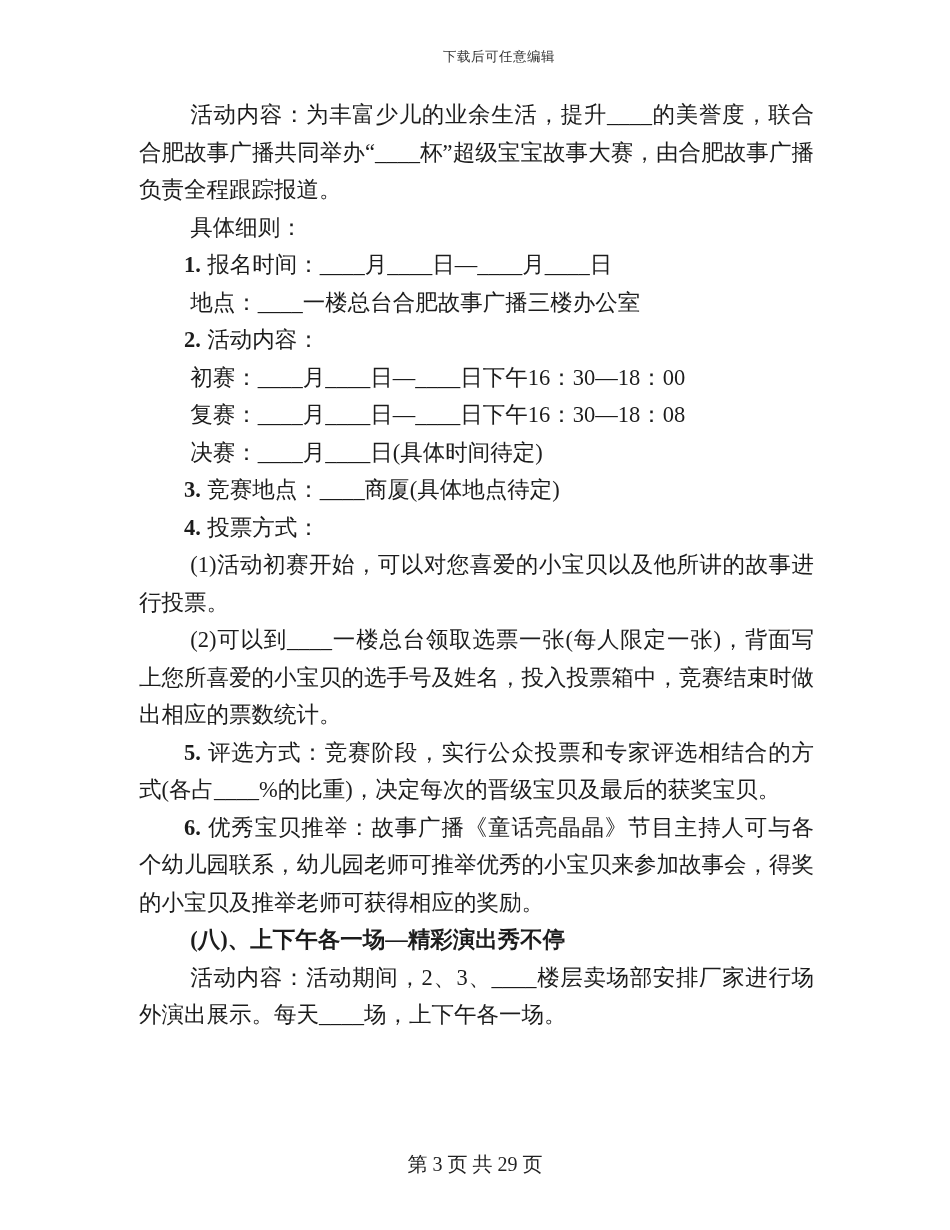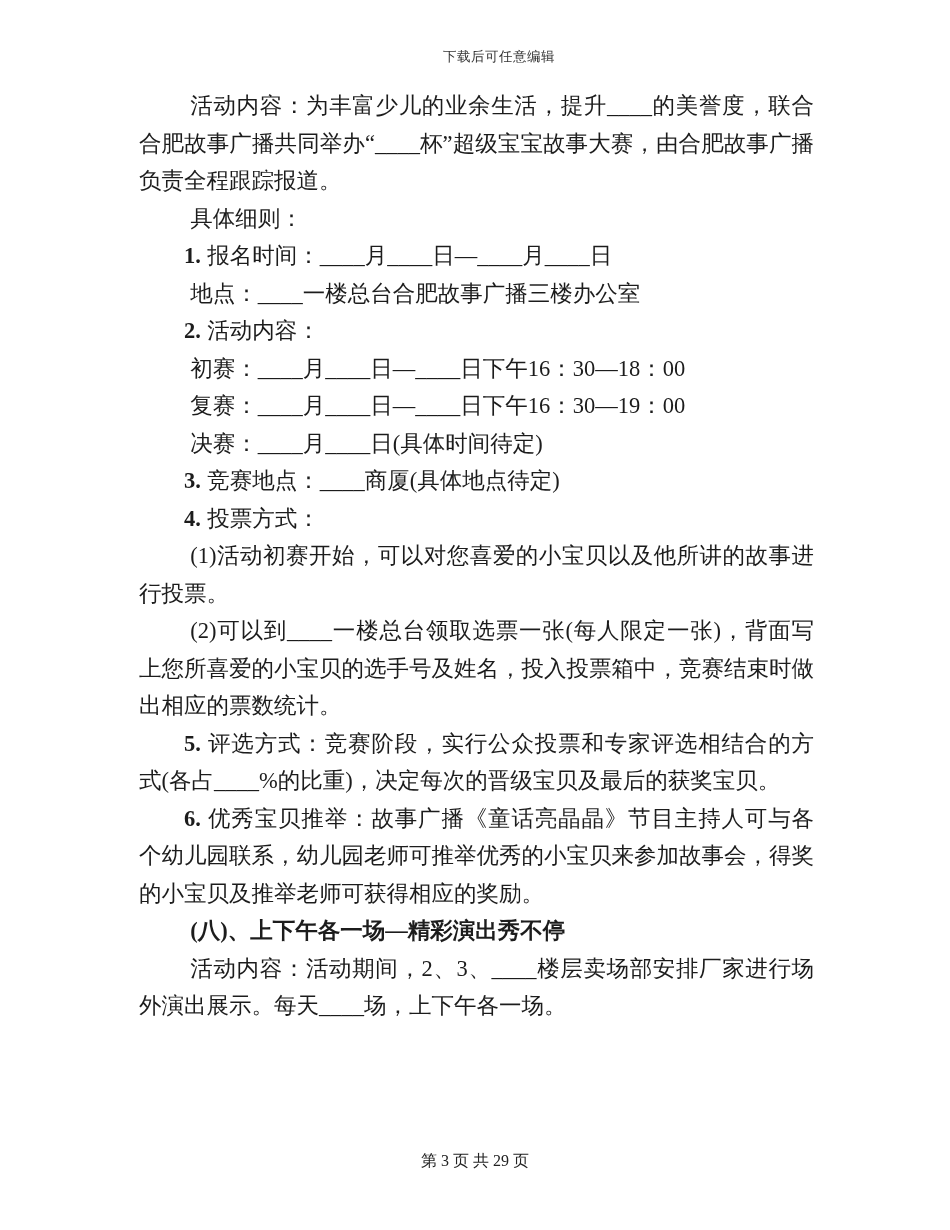--- a/index.html
+++ b/index.html
@@ -22,21 +22,21 @@
     left: 0;
     right: 0;
     text-align: center;
     font-size: 13.5px;
     letter-spacing: 0.5px;
     color: #333333;
     padding-left: 48px;
   }
   .doc-body {
     position: absolute;
-    top: 87px;
+    top: 96px;
     left: 139px;
     width: 675px;
     font-size: 22.5px;
     line-height: 37.5px;
     text-align: justify;
   }
   .para {
     margin: 0;
     padding: 0;
     text-indent: 2em;
@@ -47,41 +47,41 @@
   }
   .para.heading {
     font-weight: bold;
   }
   .doc-footer {
     position: absolute;
     top: 1151px;
     left: 0;
     right: 0;
     text-align: center;
-    font-size: 16px;
+    font-size: 20px;
     color: #222222;
   }
 </style>
 </head>
 <body>
 
 <div class="page">
 
   <div class="doc-header">
     <span>下载后可任意编辑</span>
   </div>
 
   <div class="doc-body">
     <p class="para"><b class="num"></b><span>活动内容：为丰富少儿的业余生活，提升____的美誉度，联合合肥故事广播共同举办“____杯”超级宝宝故事大赛，由合肥故事广播负责全程跟踪报道。</span></p>
     <p class="para"><b class="num"></b><span>具体细则：</span></p>
     <p class="para"><b class="num">1.</b><span>报名时间：____月____日—____月____日</span></p>
     <p class="para"><b class="num"></b><span>地点：____一楼总台合肥故事广播三楼办公室</span></p>
     <p class="para"><b class="num">2.</b><span>活动内容：</span></p>
     <p class="para"><b class="num"></b><span>初赛：____月____日—____日下午16：30—18：00</span></p>
-    <p class="para"><b class="num"></b><span>复赛：____月____日—____日下午16：30—19：00</span></p>
+    <p class="para"><b class="num"></b><span>复赛：____月____日—____日下午16：30—18：08</span></p>
     <p class="para"><b class="num"></b><span>决赛：____月____日(具体时间待定)</span></p>
     <p class="para"><b class="num">3.</b><span>竞赛地点：____商厦(具体地点待定)</span></p>
     <p class="para"><b class="num">4.</b><span>投票方式：</span></p>
     <p class="para"><b class="num"></b><span>(1)活动初赛开始，可以对您喜爱的小宝贝以及他所讲的故事进行投票。</span></p>
     <p class="para"><b class="num"></b><span>(2)可以到____一楼总台领取选票一张(每人限定一张)，背面写上您所喜爱的小宝贝的选手号及姓名，投入投票箱中，竞赛结束时做出相应的票数统计。</span></p>
     <p class="para"><b class="num">5.</b><span>评选方式：竞赛阶段，实行公众投票和专家评选相结合的方式(各占____%的比重)，决定每次的晋级宝贝及最后的获奖宝贝。</span></p>
     <p class="para"><b class="num">6.</b><span>优秀宝贝推举：故事广播《童话亮晶晶》节目主持人可与各个幼儿园联系，幼儿园老师可推举优秀的小宝贝来参加故事会，得奖的小宝贝及推举老师可获得相应的奖励。</span></p>
     <p class="para heading"><b class="num"></b><span>(八)、上下午各一场—精彩演出秀不停</span></p>
     <p class="para"><b class="num"></b><span>活动内容：活动期间，2、3、____楼层卖场部安排厂家进行场外演出展示。每天____场，上下午各一场。</span></p>
   </div>

